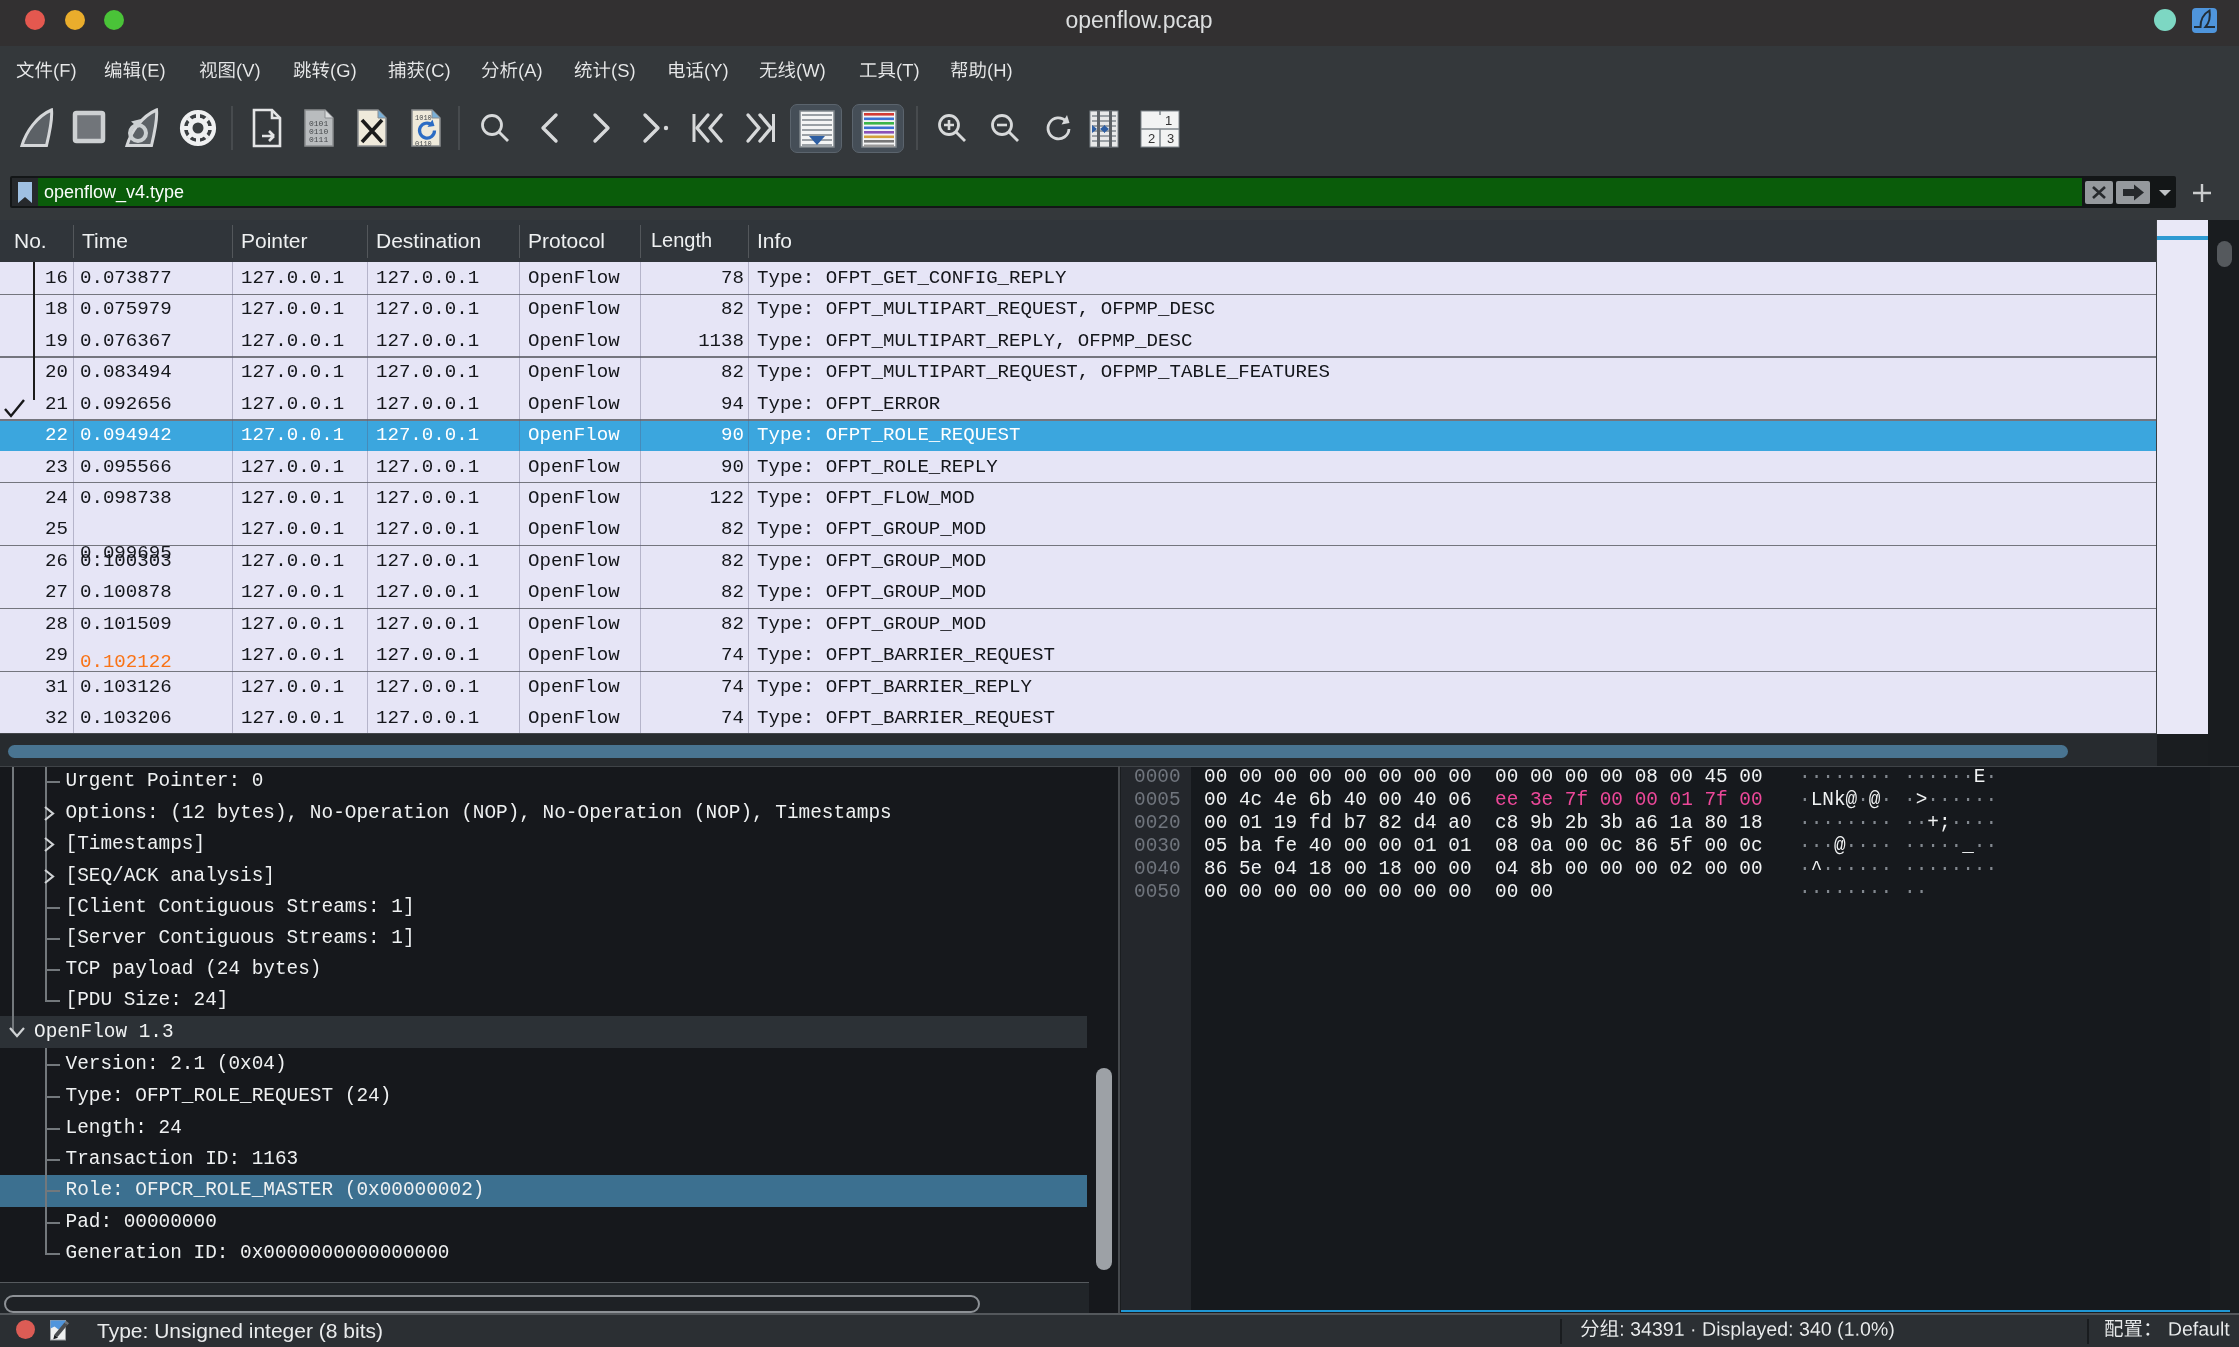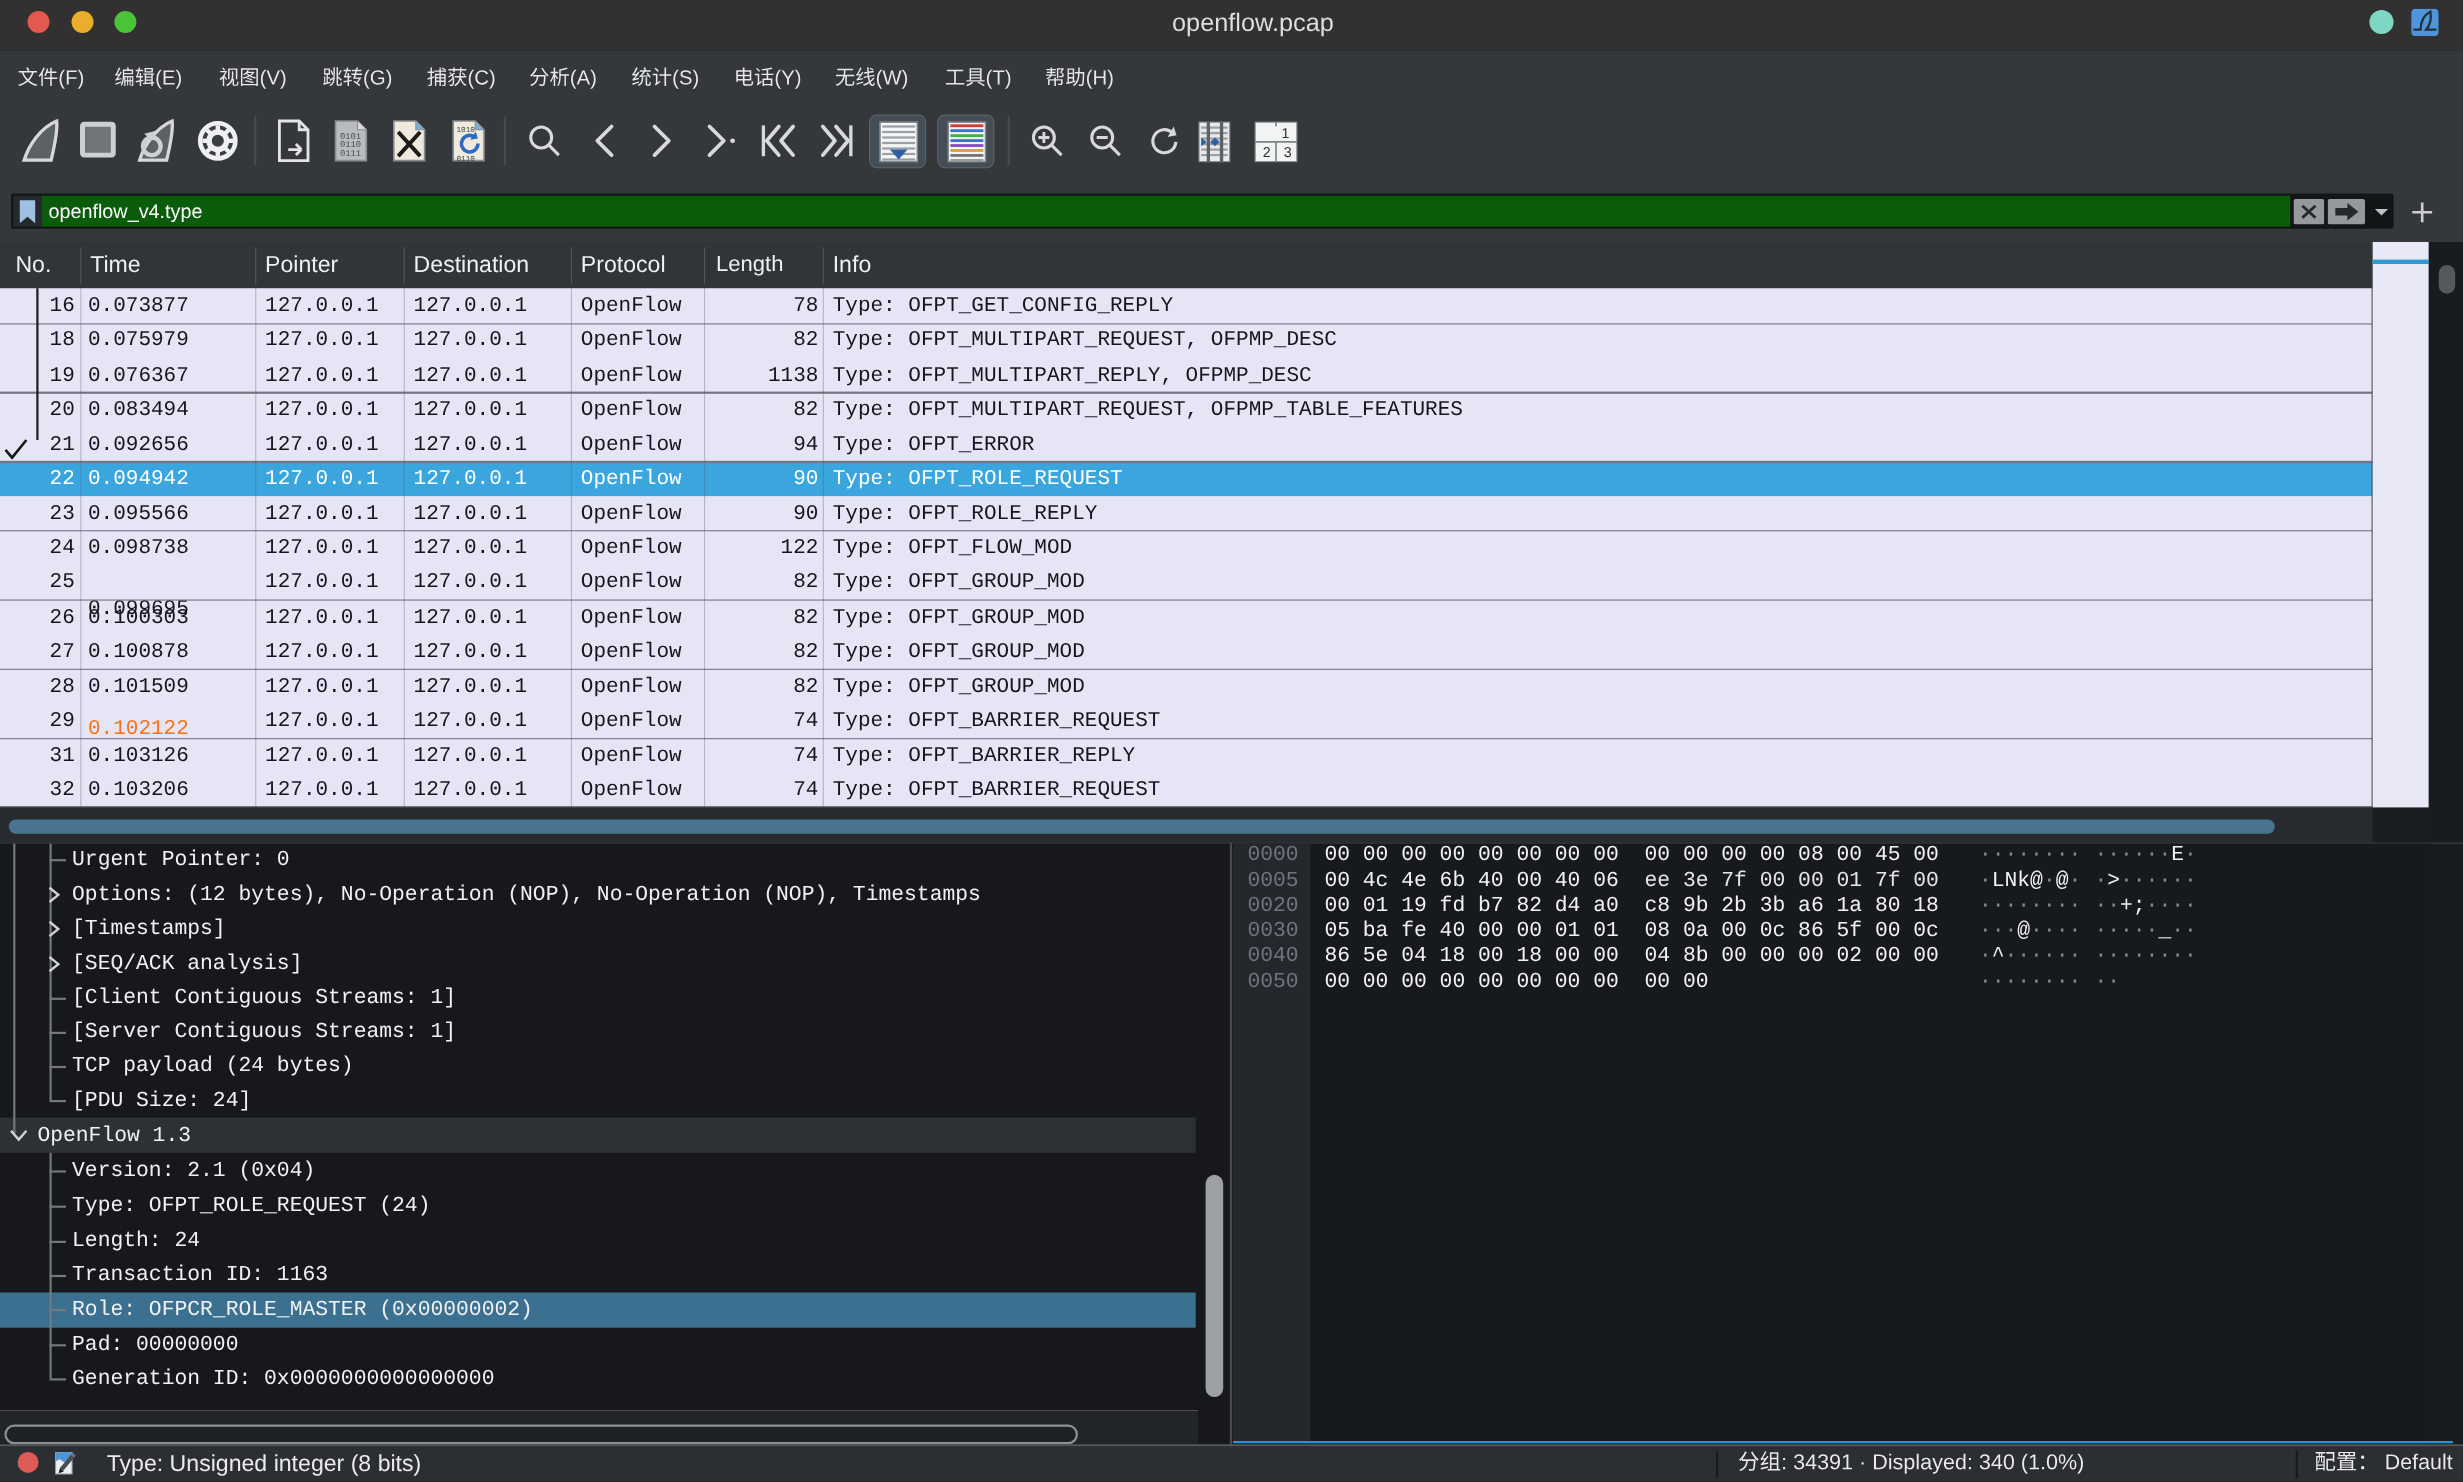--- a/index.html
+++ b/index.html
@@ -476,21 +476,21 @@
 <div class="abs" style="left:0;top:1282px;width:1089px;height:1px;background:#565a5e"></div>
 <div class="abs" style="left:0;top:1283px;width:1089px;height:30px;background:#212529"></div>
 <div class="abs" style="left:4px;top:1295px;width:976px;height:18px;border-radius:9px;border:2px solid #8d9196;background:#1e2125"></div>
 <div class="abs mono" style="left:1134px;top:765.5px;font-size:19.4px;color:#70757d">0000</div>
 <div class="abs mono" style="left:1204px;top:765.5px;font-size:19.4px;color:#f0f2f3">00 00 00 00 00 00 00 00</div>
 <div class="abs mono" style="left:1495px;top:765.5px;font-size:19.4px;color:#f0f2f3">00 00 00 00 08 00 45 00</div>
 <div class="abs mono" style="left:1799px;top:765.5px;font-size:19.4px"><span style="color:#838990">·</span><span style="color:#838990">·</span><span style="color:#838990">·</span><span style="color:#838990">·</span><span style="color:#838990">·</span><span style="color:#838990">·</span><span style="color:#838990">·</span><span style="color:#838990">·</span></div>
 <div class="abs mono" style="left:1904px;top:765.5px;font-size:19.4px"><span style="color:#838990">·</span><span style="color:#838990">·</span><span style="color:#838990">·</span><span style="color:#838990">·</span><span style="color:#838990">·</span><span style="color:#838990">·</span><span style="color:#f0f2f3">E</span><span style="color:#838990">·</span></div>
 <div class="abs mono" style="left:1134px;top:788.5px;font-size:19.4px;color:#70757d">0005</div>
 <div class="abs mono" style="left:1204px;top:788.5px;font-size:19.4px;color:#f0f2f3">00 4c 4e 6b 40 00 40 06</div>
-<div class="abs mono" style="left:1495px;top:788.5px;font-size:19.4px;color:#e5e5e5">ee 3e 7f 00 00 01 7f 00</div>
+<div class="abs mono" style="left:1495px;top:788.5px;font-size:19.4px;color:#ec4899">ee 3e 7f 00 00 01 7f 00</div>
 <div class="abs mono" style="left:1799px;top:788.5px;font-size:19.4px"><span style="color:#838990">·</span><span style="color:#f0f2f3">L</span><span style="color:#f0f2f3">N</span><span style="color:#f0f2f3">k</span><span style="color:#f0f2f3">@</span><span style="color:#838990">·</span><span style="color:#f0f2f3">@</span><span style="color:#838990">·</span></div>
 <div class="abs mono" style="left:1904px;top:788.5px;font-size:19.4px"><span style="color:#838990">·</span><span style="color:#f0f2f3">&gt;</span><span style="color:#838990">·</span><span style="color:#838990">·</span><span style="color:#838990">·</span><span style="color:#838990">·</span><span style="color:#838990">·</span><span style="color:#838990">·</span></div>
 <div class="abs mono" style="left:1134px;top:811.5px;font-size:19.4px;color:#70757d">0020</div>
 <div class="abs mono" style="left:1204px;top:811.5px;font-size:19.4px;color:#f0f2f3">00 01 19 fd b7 82 d4 a0</div>
 <div class="abs mono" style="left:1495px;top:811.5px;font-size:19.4px;color:#f0f2f3">c8 9b 2b 3b a6 1a 80 18</div>
 <div class="abs mono" style="left:1799px;top:811.5px;font-size:19.4px"><span style="color:#838990">·</span><span style="color:#838990">·</span><span style="color:#838990">·</span><span style="color:#838990">·</span><span style="color:#838990">·</span><span style="color:#838990">·</span><span style="color:#838990">·</span><span style="color:#838990">·</span></div>
 <div class="abs mono" style="left:1904px;top:811.5px;font-size:19.4px"><span style="color:#838990">·</span><span style="color:#838990">·</span><span style="color:#f0f2f3">+</span><span style="color:#f0f2f3">;</span><span style="color:#838990">·</span><span style="color:#838990">·</span><span style="color:#838990">·</span><span style="color:#838990">·</span></div>
 <div class="abs mono" style="left:1134px;top:834.5px;font-size:19.4px;color:#70757d">0030</div>
 <div class="abs mono" style="left:1204px;top:834.5px;font-size:19.4px;color:#f0f2f3">05 ba fe 40 00 00 01 01</div>
 <div class="abs mono" style="left:1495px;top:834.5px;font-size:19.4px;color:#f0f2f3">08 0a 00 0c 86 5f 00 0c</div>

